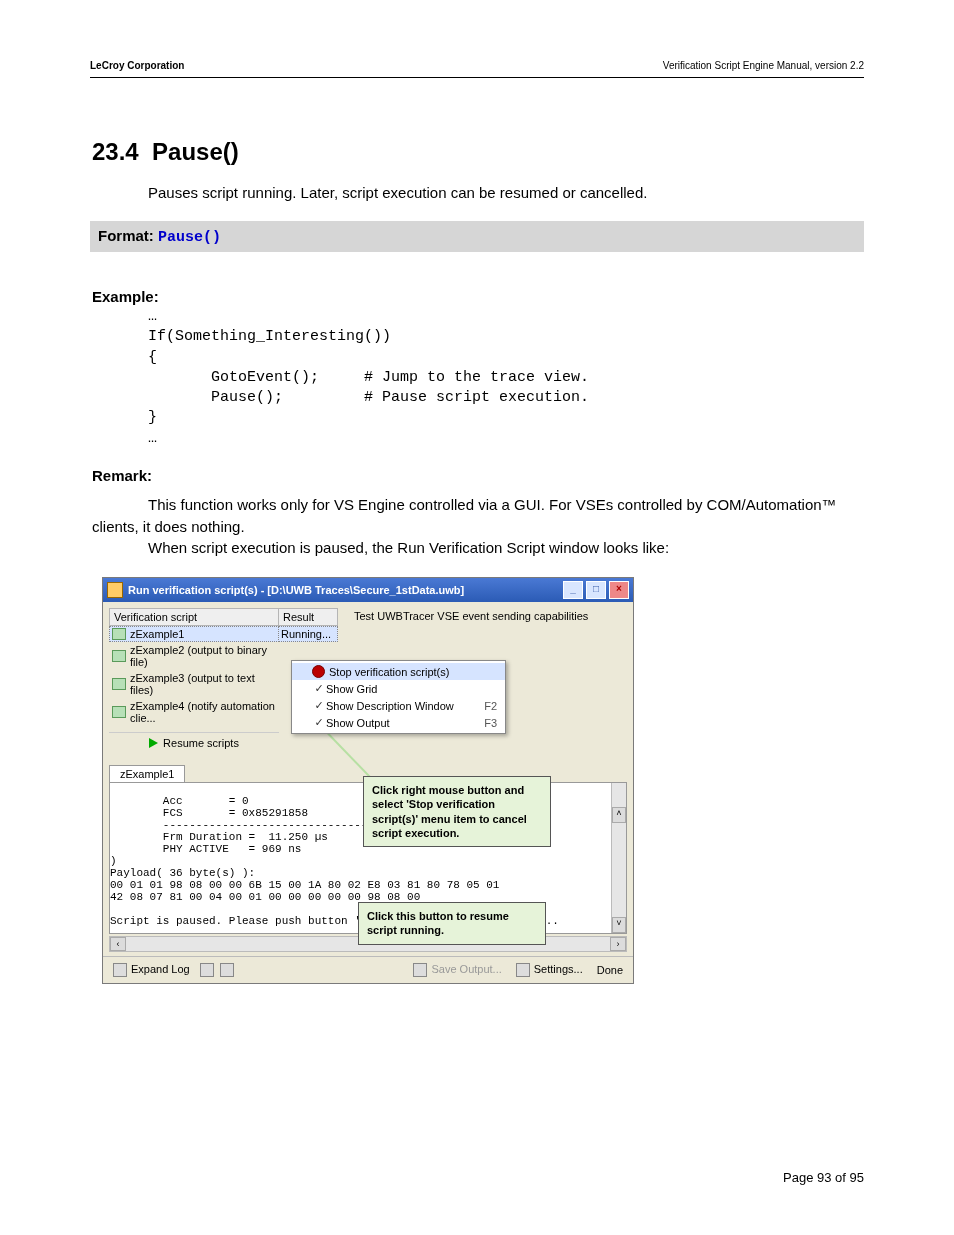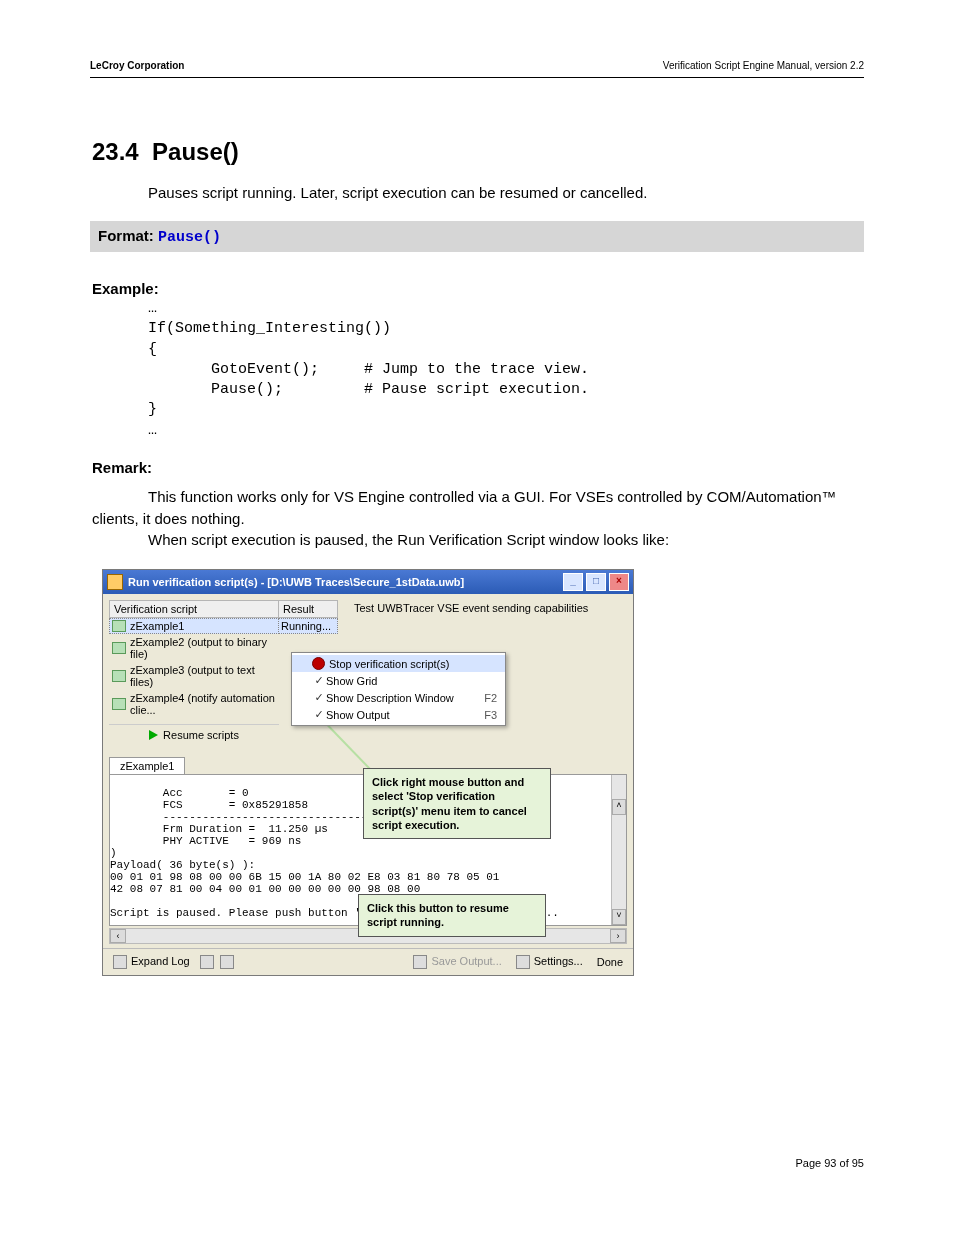--- a/index.html
+++ b/index.html
@@ -2,21 +2,21 @@
 <html><head>
 <meta charset="utf-8">
 <style>
   html,body{margin:0;padding:0;background:#fff;font-family:Arial,Helvetica,sans-serif;color:#000}
   .page{width:954px;height:1235px;box-sizing:border-box;padding:60px 90px 40px 90px;position:relative}
   .hdr{display:flex;justify-content:space-between;font-size:10px;margin-bottom:6px}
   .hdr-left{font-weight:bold}
   .hrule{border:none;border-top:1px solid #000;margin:0 0 60px 0}
   .sect-title{font-size:24px;font-weight:bold;margin:0 0 18px 2px}
   .desc{font-size:15px;margin:0 0 20px 58px}
-  .fmt-box{background:#d6d6d6;padding:6px 8px;font-size:15px;margin-bottom:28px}
+  .fmt-box{background:#d6d6d6;padding:6px 8px;font-size:15px;margin-bottom:36px}
   .fmt-label{font-weight:bold}
   .fmt-code{font-family:"Courier New",monospace;font-weight:bold;color:#0000cc}
   .eg-label,.rm-label{font-weight:bold;font-size:15px;margin:0 0 2px 2px}
   pre.code{font-family:"Courier New",monospace;font-size:15px;white-space:pre;margin:0 0 18px 58px;line-height:1.35}
   .remark-body{font-size:15px;margin:10px 2px 18px 2px;line-height:1.45}
   .remark-body .indent{display:inline-block;width:56px}
 
   
   .shot{width:530px;margin-left:12px;border:1px solid #7a7a7a;font-family:Tahoma,Arial,sans-serif;font-size:11px;background:#ece9d8}
   .titlebar{display:flex;align-items:center;background:linear-gradient(#4a79d4,#2b5bb5);color:#fff;font-weight:bold;padding:3px 4px}
@@ -53,21 +53,21 @@
   .log-scroll-v{position:absolute;right:0;top:0;bottom:0;width:14px;background:#e6e6e6;border-left:1px solid #bbb}
   .log-scroll-v .up,.log-scroll-v .dn{height:14px;background:#dcdcdc;border:1px solid #aaa;text-align:center;font-size:9px;line-height:12px}
   .log-scroll-v .dn{position:absolute;bottom:0;left:0;right:0}
   .log-scroll-h{margin:0 6px 4px 6px;height:14px;background:#e6e6e6;border:1px solid #bbb;display:flex;justify-content:space-between}
   .log-scroll-h .l,.log-scroll-h .r{width:14px;background:#dcdcdc;border:1px solid #aaa;text-align:center;font-size:9px;line-height:12px}
   .bottom-bar{display:flex;align-items:center;padding:4px 6px;border-top:1px solid #bbb;gap:6px}
   .bb-btn{display:flex;gap:4px;padding:2px 4px}
   .bb-spacer{flex:1}
   .bb-btn.disabled{color:#999}
   .bb-ico{width:12px;height:12px;border:1px solid #888;background:#ddd}
-  .page-footer{position:absolute;right:90px;bottom:66px;font-size:11px}
+  .page-footer{position:absolute;right:90px;bottom:50px;font-size:13px}
 </style>
 </head>
 <body>
 
 <div class="page">
   <div class="hdr">
     <span class="hdr-left">LeCroy Corporation</span>
     <span>Verification Script Engine Manual, version 2.2</span>
   </div>
   <hr class="hrule">

